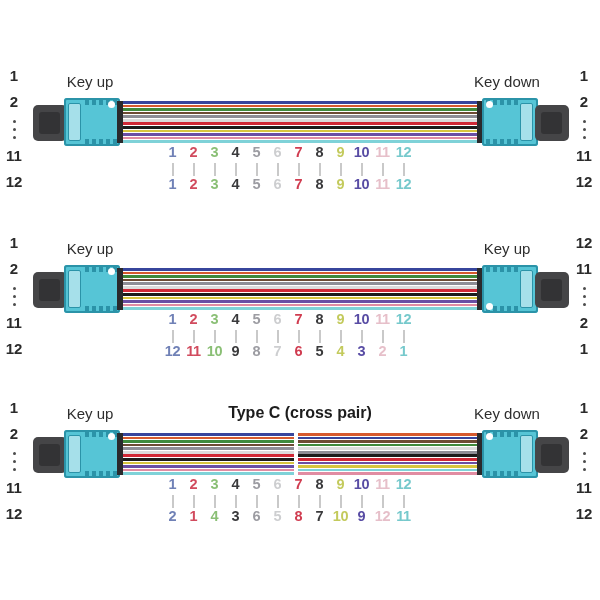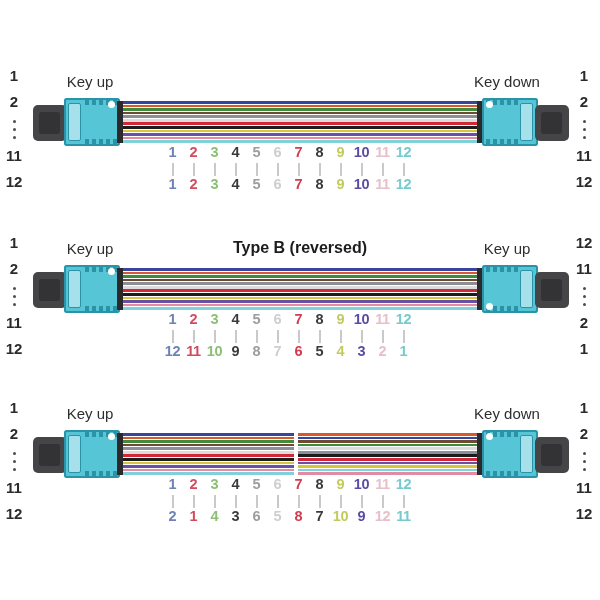--- a/index.html
+++ b/index.html
@@ -194,21 +194,20 @@
     <div class="side side-right">
         <div class="side-num" style="top: 8px;">12</div>
         <div class="side-num" style="top: 34px;">11</div>
         <div class="side-num" style="top: 88px;">2</div>
         <div class="side-num" style="top: 114px;">1</div>
         <div class="vdot" style="top: 60px;"></div>
         <div class="vdot" style="top: 68px;"></div>
         <div class="vdot" style="top: 76px;"></div>
       </div>
     <div class="keylabel kl-left">Key up</div>
-    <div class="title">Type B (reversed)</div>
     <div class="keylabel kl-right">Key up</div>
     <div class="boot b-left">
         <div class="boot-inner"></div>
       </div>
     <div class="cbody c-left"></div>
     <div class="teeth t-lt"></div>
     <div class="teeth t-lb"></div>
     <div class="panel p-left"></div>
     <div class="strip s-left"></div>
     <div class="ribbon-wrap">
@@ -318,20 +317,21 @@
     <div class="side side-right">
         <div class="side-num" style="top: 8px;">1</div>
         <div class="side-num" style="top: 34px;">2</div>
         <div class="side-num" style="top: 88px;">11</div>
         <div class="side-num" style="top: 114px;">12</div>
         <div class="vdot" style="top: 60px;"></div>
         <div class="vdot" style="top: 68px;"></div>
         <div class="vdot" style="top: 76px;"></div>
       </div>
     <div class="keylabel kl-left">Key up</div>
+    <div class="title">Type C (cross pair)</div>
     <div class="keylabel kl-right">Key down</div>
     <div class="boot b-left">
         <div class="boot-inner"></div>
       </div>
     <div class="cbody c-left"></div>
     <div class="teeth t-lt"></div>
     <div class="teeth t-lb"></div>
     <div class="panel p-left"></div>
     <div class="strip s-left"></div>
     <div class="ribbon-wrap">

